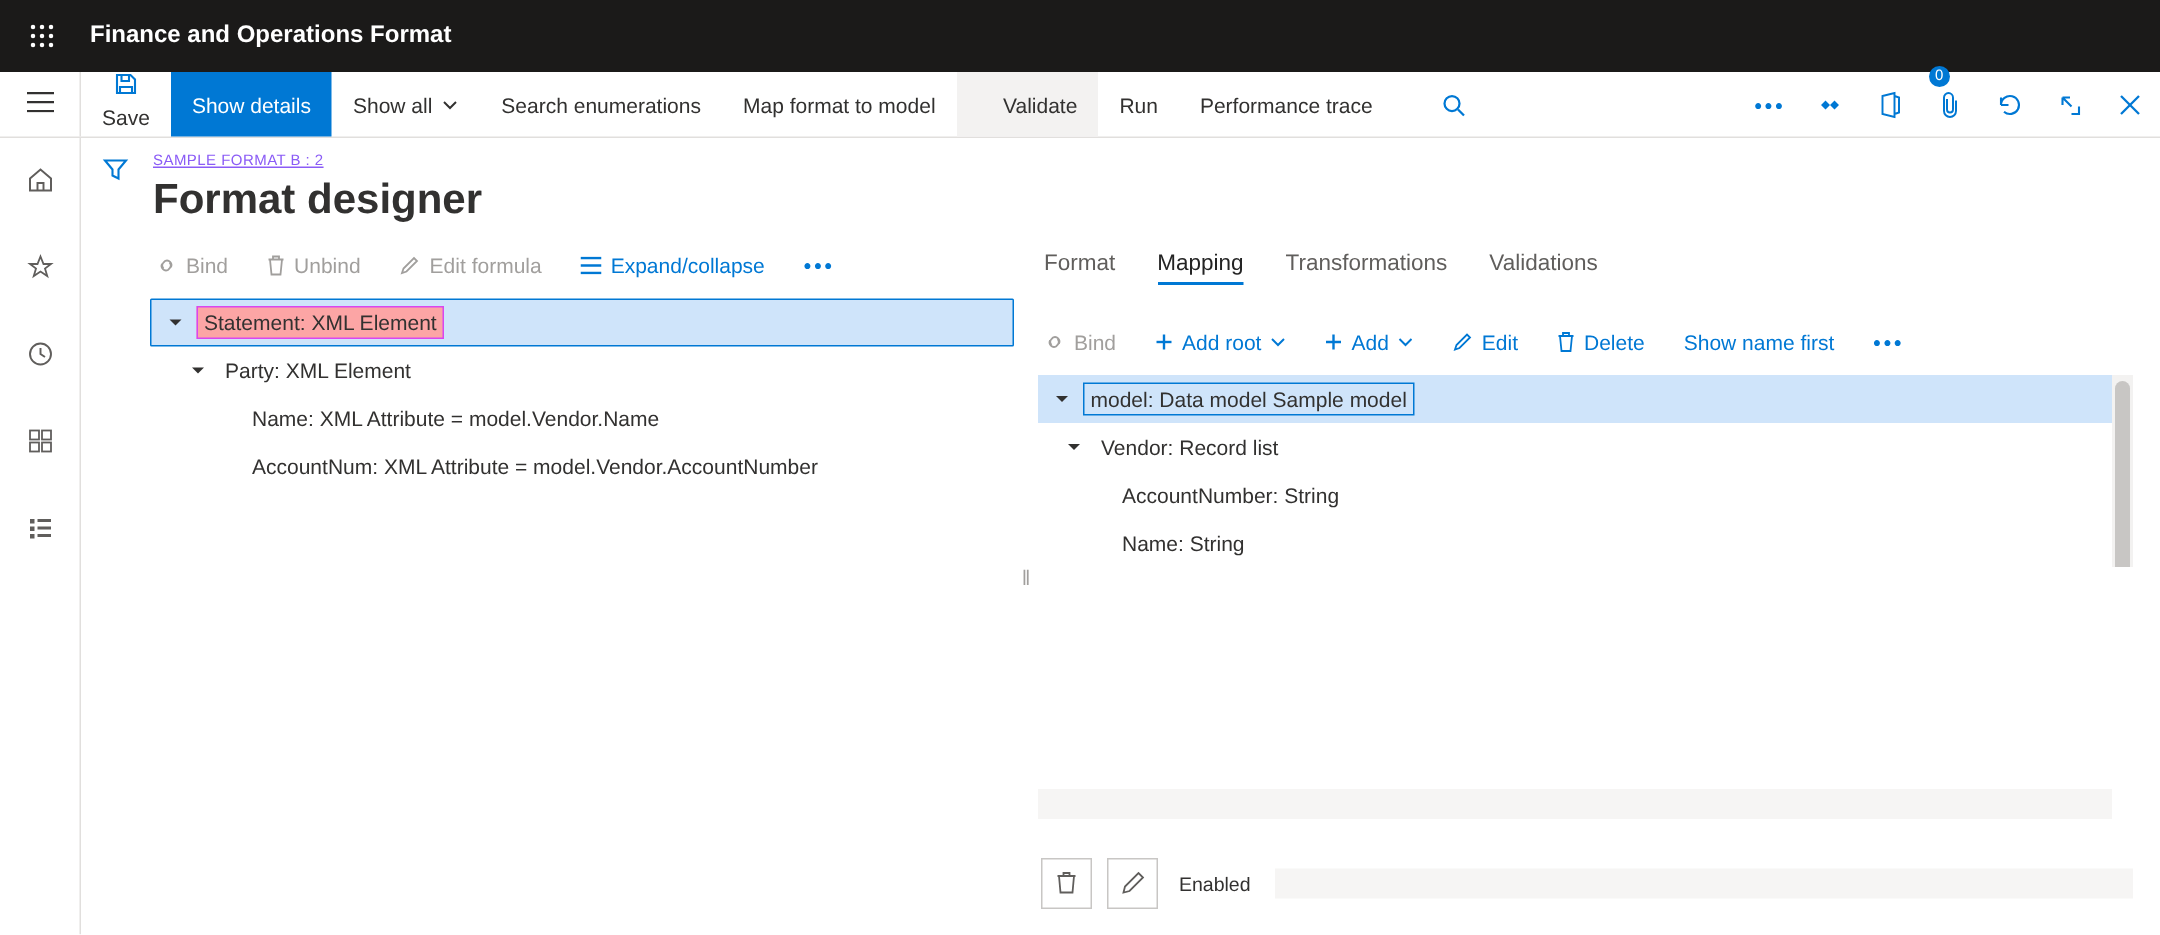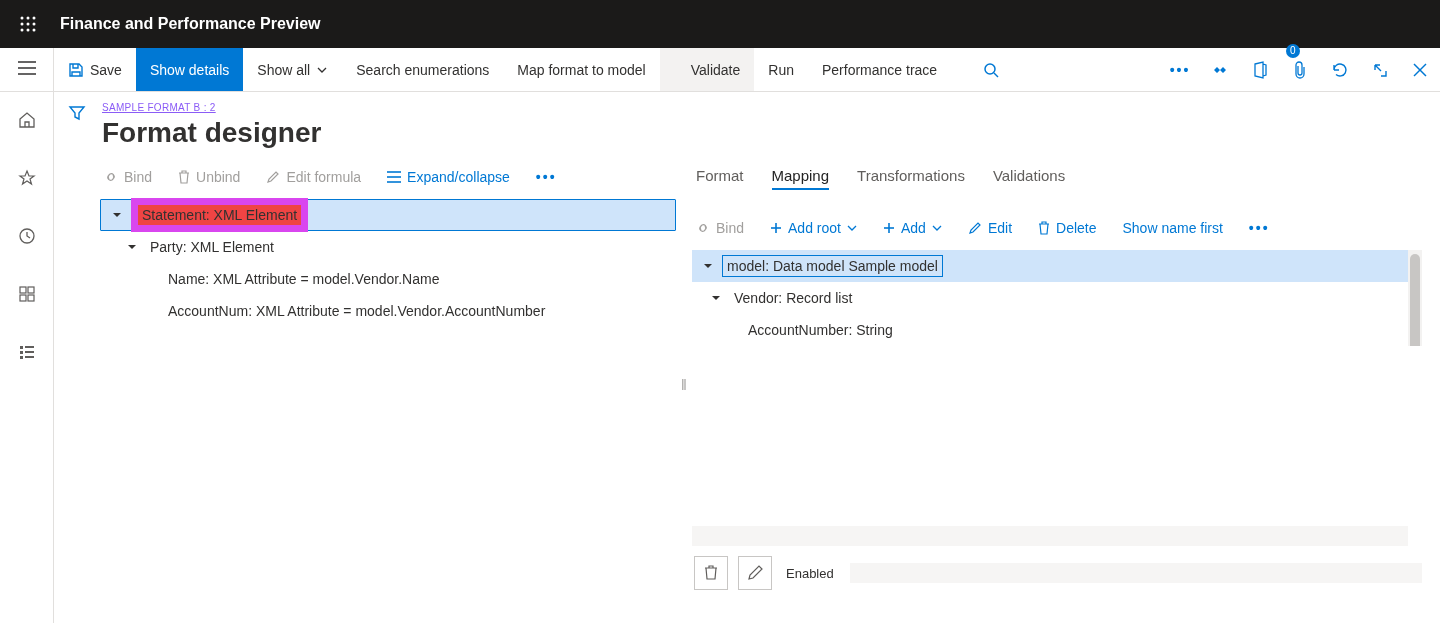--- a/index.html
+++ b/index.html
@@ -14,21 +14,21 @@
   .topbar .search input { background: transparent; border: none; outline: none; color: #fff; font-size: 15px; width: 100%; }
   .topbar .right { margin-left: auto; display: flex; align-items: center; gap: 6px; }
   .topbar .right .txt { font-size: 14px; padding: 0 8px; }
   .topbar .right .iconbtn { width: 40px; height: 40px; display: flex; align-items: center; justify-content: center; cursor: pointer; }
   .topbar .avatar { width: 32px; height: 32px; border-radius: 50%; background: #6ba5da; display: flex; align-items: center; justify-content: center; font-size: 13px; font-weight: 600; color: #1b365d; margin-left: 6px; }
   
   .actionbar { height: 44px; border-bottom: 1px solid #e1dfdd; display: flex; align-items: stretch; background: #fff; }
   .actionbar .leftcol { width: 54px; display: flex; align-items: center; justify-content: center; border-right: 1px solid #e1dfdd; }
   .actionbar .leftcol .hamburger { cursor: pointer; }
   .actionbar .btn { display: flex; align-items: center; padding: 0 14px; cursor: pointer; color: #323130; font-size: 14px; white-space: nowrap; }
-  .actionbar .btn.save { gap: 6px; }
+  .actionbar .btn.save { gap: 6px; flex-direction: column; }
   .actionbar .btn.save svg { stroke: #0078d4; }
   .actionbar .btn.primary { background: #0078d4; color: #fff; }
   .actionbar .btn.hovered { background: #f3f2f1; padding-left: 31px; }
   .actionbar .spacer { flex: 1; }
   .actionbar .ricon { width: 40px; display: flex; align-items: center; justify-content: center; cursor: pointer; color: #0078d4; position: relative; }
   
   .body-wrap { display: flex; height: calc(100% - 92px); }
   .leftrail { width: 54px; border-right: 1px solid #e1dfdd; display: flex; flex-direction: column; align-items: center; padding-top: 12px; gap: 26px; color: #605e5c; }
   .leftrail .railbtn { width: 40px; height: 32px; display: flex; align-items: center; justify-content: center; cursor: pointer; }
   
@@ -50,37 +50,37 @@
   .tabbar { display: flex; gap: 28px; padding: 0 0 6px 4px; }
   .tabbar .tab { font-size: 15px; color: #605e5c; padding: 4px 0; cursor: pointer; border-bottom: 2px solid transparent; }
   .tabbar .tab.active { color: #242424; border-bottom-color: #0078d4; font-weight: 400; }
   
   .tree { font-size: 14px; }
   .tree .node { display: flex; align-items: center; height: 32px; padding-left: 8px; }
   .tree .caret { width: 16px; height: 16px; display: inline-flex; align-items: center; justify-content: center; margin-right: 6px; cursor: pointer; }
   .tree .caret svg { fill: #323130; }
   .tree .node-label { padding: 2px 4px; }
   .tree .node.sel { background: #cfe4fa; border: 1px solid #0078d4; border-radius: 1px; }
-  .tree .node.sel .node-label { border: 7px solid #d946ef; background: #ef4444; }
+  .tree .node.sel .node-label { border: 1px solid #d946ef; background: #fca5a5; }
   .leftpane .tree .node.sel { margin-left: 0; }
   .leftpane .tree-wrap { background: #fff; }
   .leftpane .tree .node.lvl0 { margin-left: 0; }
   .leftpane .tree .node.lvl1 { padding-left: 24px; }
   .leftpane .tree .node.lvl2 { padding-left: 64px; }
   .rightpane .tree .node.lvl0 { margin-left: 0; }
   .rightpane .tree .node.lvl1 { padding-left: 16px; }
   .rightpane .tree .node.lvl2 { padding-left: 52px; }
   .rightpane .tree-row-sel { background: #cfe4fa; }
   .rightpane .tree .node.sel-right .node-label { border: 1px solid #0078d4; padding: 2px 4px; }
   .rightpane .tree-holder { border: 0; max-height: 230px; overflow: hidden; position: relative; }
   .rightpane .vscrollbar { position: absolute; right: 0; top: 0; width: 14px; height: 230px; background: #f3f2f1; }
   .rightpane .vscrollbar .thumb { position: absolute; left: 2px; right: 2px; top: 4px; height: 160px; background: #c8c6c4; border-radius: 6px; }
   
   .bottom-strip { position: absolute; left: 0; right: 14px; bottom: 60px; height: 20px; background: #f6f5f4; }
-  .prop-row { position: absolute; left: 0; right: 0; bottom: 16px; display: flex; align-items: center; gap: 10px; padding-left: 2px; }
+  .prop-row { position: absolute; left: 0; right: 0; bottom: 0; display: flex; align-items: center; gap: 10px; padding-left: 2px; }
   .prop-row .sqbtn { width: 34px; height: 34px; border: 1px solid #c8c6c4; display: flex; align-items: center; justify-content: center; cursor: pointer; color: #605e5c; }
   .prop-row .proplabel { font-size: 13px; color: #323130; margin-left: 4px; }
   .prop-row .propbox { flex: 1; height: 20px; background: #f6f5f4; margin-left: 6px; }
   .badge0 { position: absolute; top: -4px; left: 6px; background: #0078d4; color: #fff; font-size: 10px; border-radius: 8px; padding: 0 4px; line-height: 14px; }
 </style>
 </head>
 <body>
 
 <div class="topbar">
   <div class="waffle">
@@ -91,21 +91,21 @@
           <circle cx="14" cy="2" r="1.5"></circle>
           <circle cx="2" cy="8" r="1.5"></circle>
           <circle cx="8" cy="8" r="1.5"></circle>
           <circle cx="14" cy="8" r="1.5"></circle>
           <circle cx="2" cy="14" r="1.5"></circle>
           <circle cx="8" cy="14" r="1.5"></circle>
           <circle cx="14" cy="14" r="1.5"></circle>
         </g>
       </svg>
   </div>
-  <div class="app-title">Finance and Performance Preview</div>
+  <div class="app-title">Finance and Operations Format</div>
 </div>
 
 <div class="actionbar">
   <div class="leftcol">
     <div class="hamburger">
       <svg width="18" height="14" viewBox="0 0 18 14">
           <line x1="0" y1="1" x2="18" y2="1" stroke="#323130" stroke-width="1.5"></line>
           <line x1="0" y1="7" x2="18" y2="7" stroke="#323130" stroke-width="1.5"></line>
           <line x1="0" y1="13" x2="18" y2="13" stroke="#323130" stroke-width="1.5"></line>
         </svg>
@@ -365,20 +365,23 @@
               <span class="caret">
                   <svg width="10" height="10" viewBox="0 0 10 10">
                     <path d="M1 3l4 4 4-4Z"></path>
                   </svg>
                 </span>
               <span class="node-label">Vendor: Record list</span>
             </div>
             <div class="node lvl2">
               <span class="node-label">AccountNumber: String</span>
             </div>
+            <div class="node lvl2">
+              <span class="node-label">Name: String</span>
+            </div>
           </div>
           <div class="vscrollbar">
               <div class="thumb"></div>
             </div>
         </div>
 
         <div class="bottom-strip"></div>
         <div class="prop-row">
           <div class="sqbtn">
             <svg width="14" height="16" viewBox="0 0 14 16">

